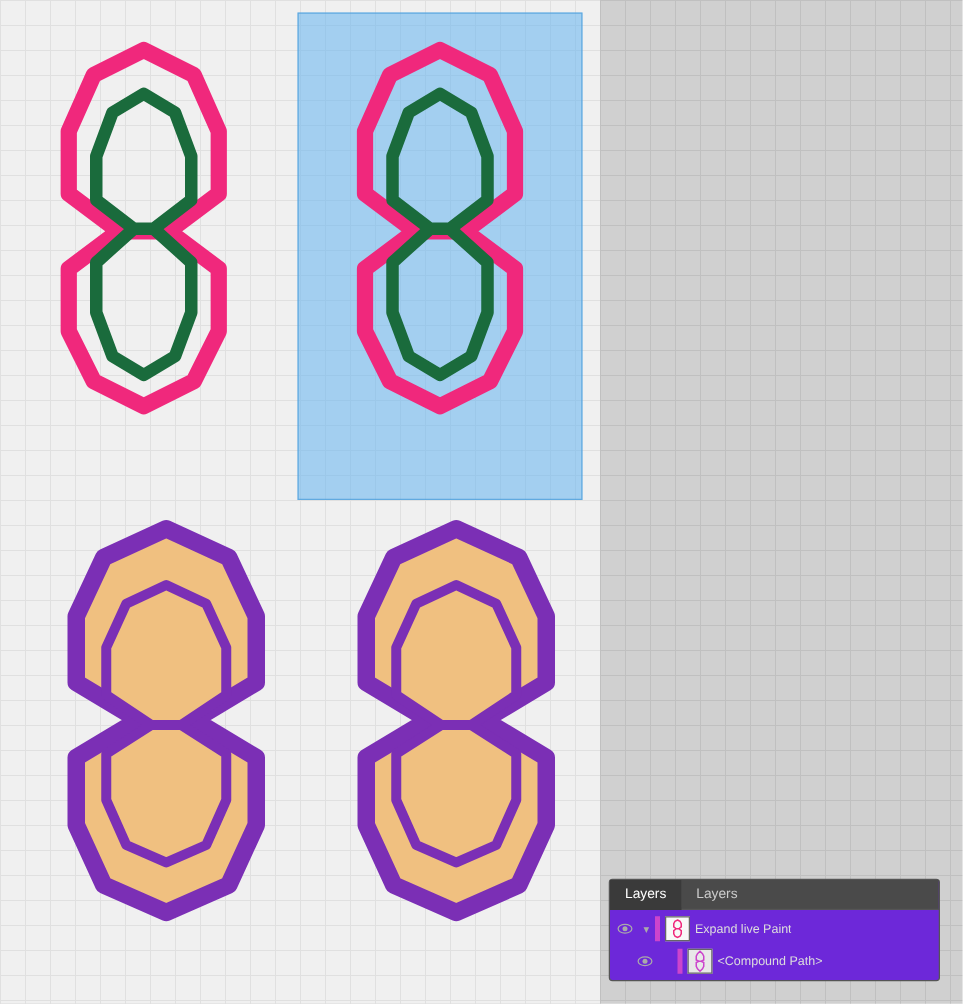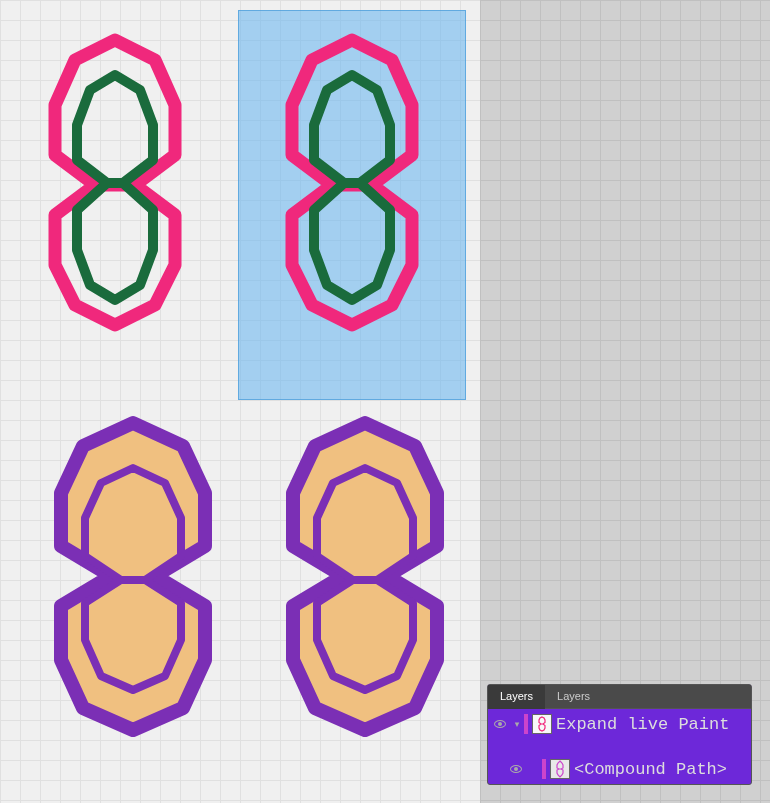--- a/index.html
+++ b/index.html
@@ -152,26 +152,25 @@
 
     .layer-thumbnail {
       width: 20px;
       height: 20px;
       margin-right: 4px;
       flex-shrink: 0;
       border: 1px solid #666;
     }
 
     .layer-name {
-      font-size: 17px;
+      font-size: 10px;
       color: #ddd;
       white-space: nowrap;
       overflow: hidden;
       text-overflow: ellipsis;
-      font-family: Liberation Mono, monospace;
     }
 
     .layer-indent {
       width: 16px;
       flex-shrink: 0;
     }
   </style>
 </head>
 <body>
 
@@ -309,21 +308,21 @@
       <div class="layer-color-bar" style="background:#cc44cc;"></div>
 
       <div class="layer-thumbnail" style="background:#f8f8f8; display:flex; align-items:center; justify-content:center; overflow:hidden;">
         <svg width="18" height="18" viewBox="0 0 18 18">
           <path d="M9,2 L11,3 L12,5 L12,7.5 L10,9 L8,9 L6,10.5 L6,13 L7,15 L9,16 L11,15 L12,13 L12,10.5 L10,9 L8,9 L6,7.5 L6,5 L7,3 Z" fill="none" stroke="#f0287c" stroke-width="1.2"></path>
         </svg>
       </div>
       <div class="layer-name">Expand live Paint</div>
     </div>
 
-    <div class="layer-row" style="padding-left: 20px; margin-top: 19px;">
+    <div class="layer-row" style="padding-left: 20px;">
       <div class="layer-visibility">
         <div class="eye-icon"></div>
       </div>
       <div class="layer-indent"></div>
       <div class="layer-color-bar" style="background:#cc44cc;"></div>
       <div class="layer-thumbnail" style="background:#e8e8e8; display:flex; align-items:center; justify-content:center;">
         <svg width="18" height="18" viewBox="0 0 18 18">
           <path d="M9,1 L11,3 L12,5 L12,8 L10,9 L8,9 L6,10 L6,13 L7,15 L9,17 L11,15 L12,13 L12,10 L10,9 L8,9 L6,8 L6,5 L7,3 Z" fill="none" stroke="#cc44cc" stroke-width="1.2"></path>
         </svg>
       </div>

